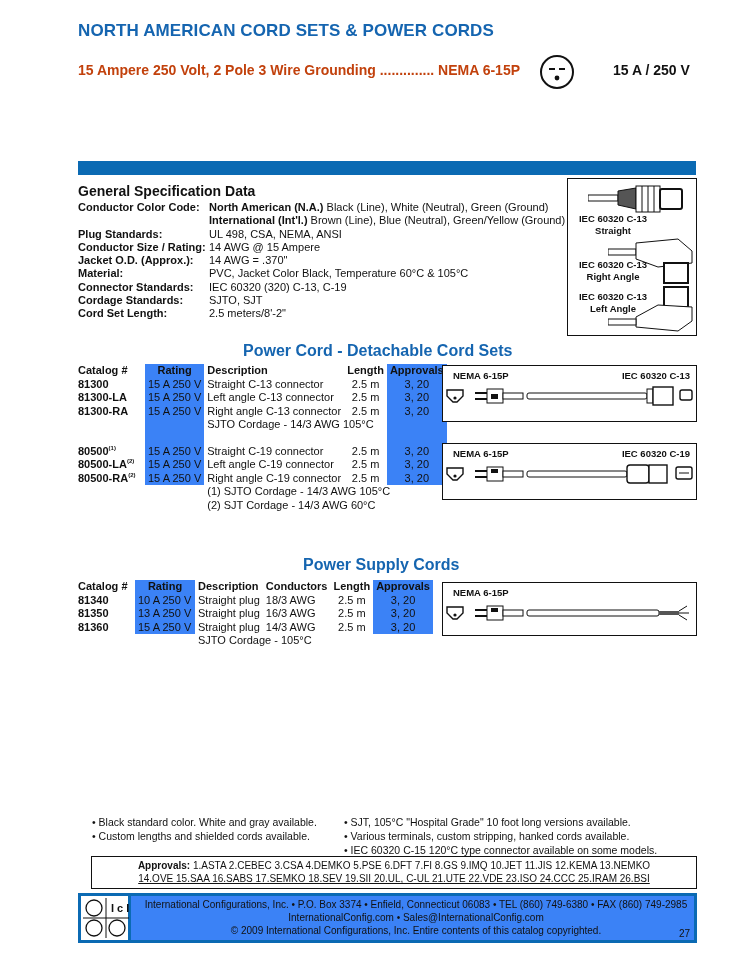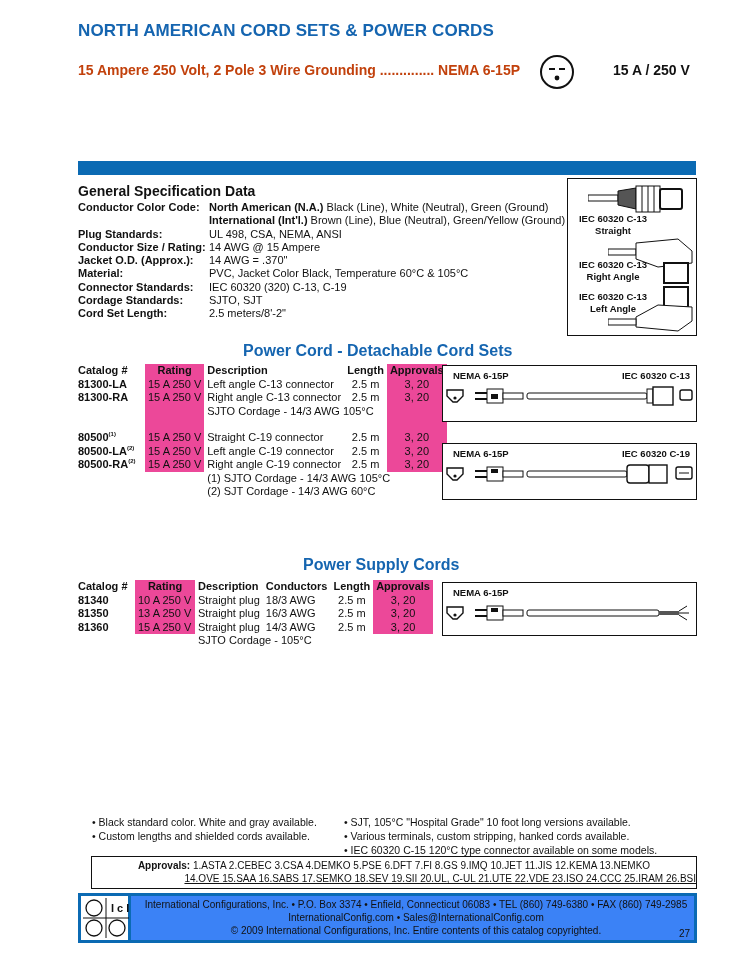--- a/index.html
+++ b/index.html
@@ -15,21 +15,21 @@
   .spec-row { display: flex; }
   .spec-label { width: 131px; font-weight: bold; white-space: nowrap; }
   .spec-value { white-space: nowrap; }
   .spec-value b { font-weight: bold; text-align: right; }
   .img-box { left: 567px; top: 178px; width: 130px; height: 158px; border: 1.5px solid #111; background: #fff; }
   .img-label { position: absolute; font-size: 9.5px; font-weight: bold; text-align: center; width: 86px; line-height: 12px; }
   .section-h { font-size: 16px; font-weight: bold; color: #1565b0; }
   table { border-collapse: collapse; font-size: 11px; }
   td, th { padding: 0 3px; line-height: 13.5px; white-space: nowrap; vertical-align: top; }
   th { font-weight: bold; text-align: left; }
-  .shade { background: #ec4899; }
+  .shade { background: #3b82f6; }
   .center { text-align: center; }
   .bold { font-weight: bold; }
   sup { font-size: 6px; vertical-align: super; line-height: 0; }
   .diagram { border: 1.5px solid #111; background: #fff; }
   .diag-label { position: absolute; font-size: 9.5px; font-weight: bold; top: 4px; }
   .notes { font-size: 10.5px; line-height: 14px; }
   .approvals-box { left: 91px; top: 856px; width: 606px; height: 33px; border: 1.5px solid #111; font-size: 10px; text-align: center; line-height: 13px; padding-top: 2px; }
   .footer { left: 78px; top: 893px; width: 619px; height: 50px; border: 3px solid #0b6ab3; background: #3b82f6; }
   .footer-logo { position: absolute; left: 0; top: 0; width: 50px; height: 44px; border-right: 3px solid #0b6ab3; background: #fff; }
   .footer-text { position: absolute; left: 56px; top: 2px; width: 558px; font-size: 10px; line-height: 13px; text-align: center; }
@@ -130,20 +130,27 @@
 <div class="abs" style="left:75px;top:364px">
   <table>
     <tbody>
         <tr>
       <th style="width:70px">Catalog #</th>
       <th class="shade center" style="width:58px">Rating</th>
       <th style="width:140px">Description</th>
       <th style="width:40px">Length</th>
       <th class="shade center" style="width:58px">Approvals</th>
     </tr>
+    <tr>
+          <td class="bold">81300</td>
+          <td class="shade">15 A 250 V</td>
+          <td>Straight C-13 connector</td>
+          <td class="center">2.5 m</td>
+          <td class="shade center">3, 20</td>
+        </tr>
     <tr>
           <td class="bold">81300-LA</td>
           <td class="shade">15 A 250 V</td>
           <td>Left angle C-13 connector</td>
           <td class="center">2.5 m</td>
           <td class="shade center">3, 20</td>
         </tr>
     <tr>
           <td class="bold">81300-RA</td>
           <td class="shade">15 A 250 V</td>
@@ -305,21 +312,21 @@
   <div>• Custom lengths and shielded cords available.</div>
 </div>
 <div class="abs notes" style="left:344px;top:815px">
   <div>• SJT, 105°C "Hospital Grade" 10 foot long versions available.</div>
   <div>• Various terminals, custom stripping, hanked cords available.</div>
   <div>• IEC 60320 C-15 120°C type connector available on some models.</div>
 </div>
 
 <div class="abs approvals-box">
   <div><b>Approvals:</b><span> 1.ASTA  2.CEBEC  3.CSA  4.DEMKO  5.PSE  6.DFT  7.FI  8.GS  9.IMQ  10.JET  11.JIS  12.KEMA  13.NEMKO</span></div>
-  <div style="text-decoration: underline; text-align: right;">14.OVE  15.SAA  16.SABS  17.SEMKO  18.SEV  19.SII  20.UL, C-UL  21.UTE  22.VDE  23.ISO  24.CCC  25.IRAM  26.BSI</div>
+  <div style="text-decoration: underline;">14.OVE  15.SAA  16.SABS  17.SEMKO  18.SEV  19.SII  20.UL, C-UL  21.UTE  22.VDE  23.ISO  24.CCC  25.IRAM  26.BSI</div>
 </div>
 
 <div class="abs footer">
   <div class="footer-logo">
     <svg width="50" height="44" viewBox="0 0 50 44">
       <line x1="25" y1="2" x2="25" y2="42" stroke="#111"></line>
       <line x1="2" y1="22" x2="48" y2="22" stroke="#111"></line>
       <circle cx="13" cy="12" r="8" fill="#fff" stroke="#111" stroke-width="1.3"></circle>
       <text x="30" y="16" font-family="Liberation Sans, sans-serif" font-size="11" font-weight="bold" fill="#111">I c I</text>
       <circle cx="13" cy="32" r="8" fill="#fff" stroke="#111" stroke-width="1.3"></circle>

